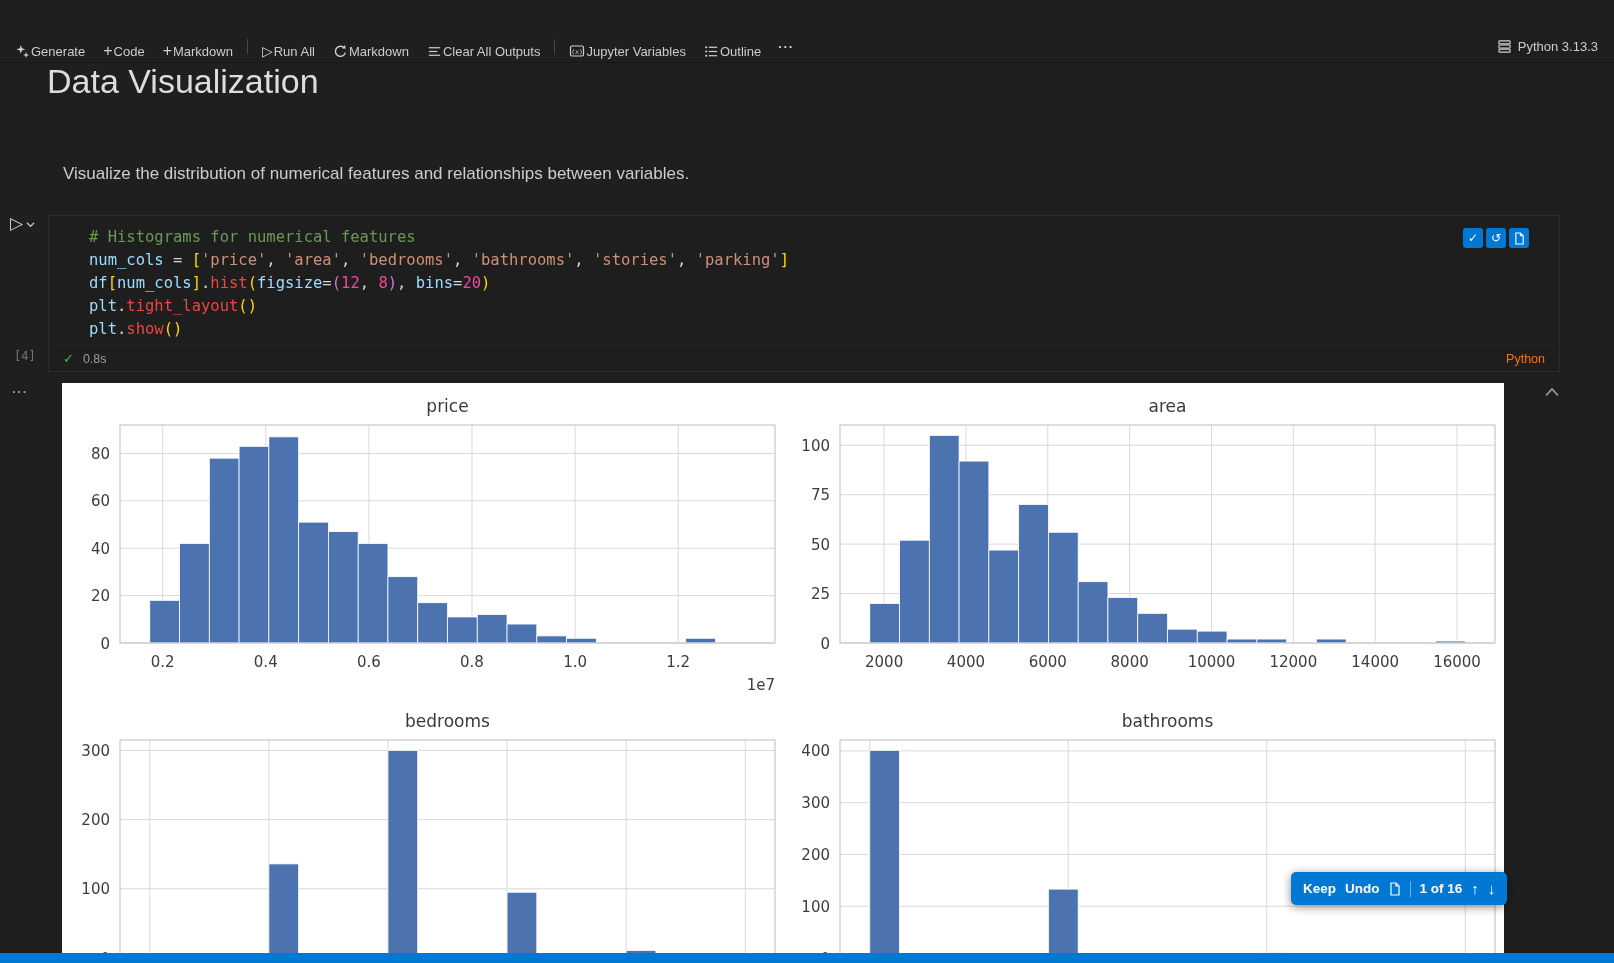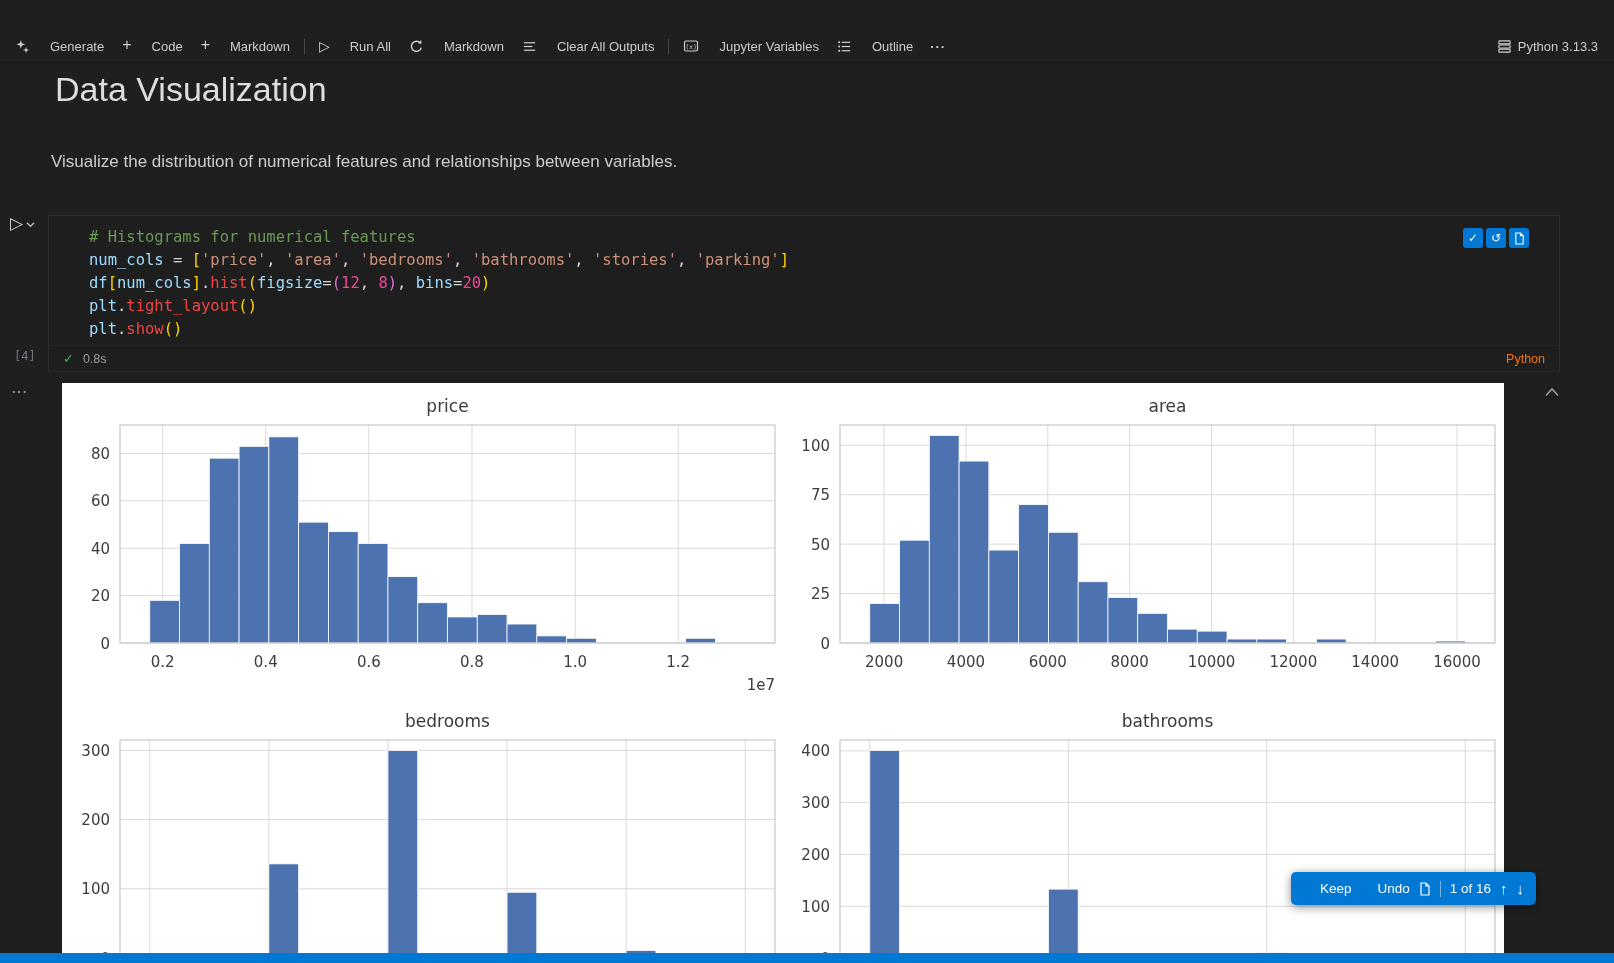--- a/index.html
+++ b/index.html
@@ -9,30 +9,30 @@
   
   .breadcrumbs{position:absolute;top:0;left:0;right:0;height:30px;display:flex;align-items:center;
                gap:7px;padding-left:10px;font-size:13px;color:#a6a6a6;}
   .crumb{cursor:pointer;}
   .crumb-sep{color:#8a8a8a;font-size:14px;}
   .md-badge{color:#8ea3b0;font-weight:700;font-size:11px;}
 
   
   .toolbar{position:absolute;top:30px;left:0;right:0;height:32px;display:flex;align-items:center;
            padding:0 6px;font-size:13px;color:#cccccc;border-bottom:1px solid #181818;}
-  .tb-btn{display:flex;align-items:center;gap:20px;padding:0 9px;height:26px;border-radius:5px;cursor:pointer;white-space:nowrap;}
+  .tb-btn{display:flex;align-items:flex-end;gap:1px;padding:0 9px;height:26px;border-radius:5px;cursor:pointer;white-space:nowrap;}
   .plus{font-size:16px;color:#cfcfcf;line-height:1;margin-top:-2px;}
   .playglyph{font-size:14px;color:#cfcfcf;}
   .tb-sep{width:1px;height:15px;background:#474747;margin:0 5px;}
   .tb-more{padding:0 8px;letter-spacing:1px;color:#cfcfcf;cursor:pointer;font-weight:700;}
   .kernel{margin-left:auto;display:flex;align-items:center;gap:6px;padding:0 10px;cursor:pointer;}
 
   
-  .md-h1{position:absolute;left:47px;top:62px;font-size:34px;color:#dddddd;font-weight:400;margin:8px;}
-  .md-p{position:absolute;left:47px;top:148px;font-size:17px;color:#cccccc;margin:4px;}
+  .md-h1{position:absolute;left:47px;top:62px;font-size:34px;color:#dddddd;font-weight:400;margin:0;}
+  .md-p{position:absolute;left:47px;top:148px;font-size:17px;color:#cccccc;margin:16px;}
 
   
   .run-btn{position:absolute;left:10px;top:214px;display:flex;align-items:flex-start;gap:3px;color:#d0d0d0;cursor:pointer;}
   .run-glyph{font-size:17px;line-height:20px;}
   .exec-count{position:absolute;left:14px;top:349px;font-family:"DejaVu Sans Mono","Liberation Mono",monospace;
               font-size:12px;color:#6e7681;}
 
   
   .cell{position:absolute;left:48px;top:215px;width:1512px;height:157px;background:#1e1e1e;
         border:1px solid #2c2c2c;box-sizing:border-box;}
@@ -49,24 +49,24 @@
             color:#fff;font-size:12px;cursor:pointer;}
 
   
   .out-more{position:absolute;left:12px;top:384px;color:#9d9d9d;font-size:13px;letter-spacing:1px;cursor:pointer;font-weight:700;}
   .output{position:absolute;left:62px;top:383px;width:1442px;height:570px;background:#ffffff;}
   .scroll-top{position:absolute;left:1544px;top:387px;cursor:pointer;line-height:0;}
 
   
   .diff-widget{position:absolute;left:1291px;top:872px;height:33px;display:flex;align-items:center;gap:9px;
                padding:0 12px;border-radius:5px;color:#ffffff;font-size:13.5px;box-shadow:0 2px 10px rgba(0,0,0,0.45);}
-  .dw-btn{background:none;border:none;color:#fff;font-size:13.5px;font-weight:400;cursor:pointer;padding:0;font-family:inherit;margin-left:17px;}
+  .dw-btn{background:none;border:none;color:#fff;font-size:13.5px;font-weight:700;cursor:pointer;padding:0;font-family:inherit;}
   .dw-icon{display:flex;align-items:center;cursor:pointer;}
   .dw-sep{width:1px;height:16px;background:rgba(255,255,255,0.45);}
-  .dw-pos{font-weight:400;}
+  .dw-pos{font-weight:700;}
   .dw-arrow{font-size:15px;font-weight:700;cursor:pointer;}
 
   .bottom-strip{position:absolute;left:0;right:0;bottom:0;height:10px;}
 </style>
 </head>
 <body>
 
 <div class="window">
 
 

